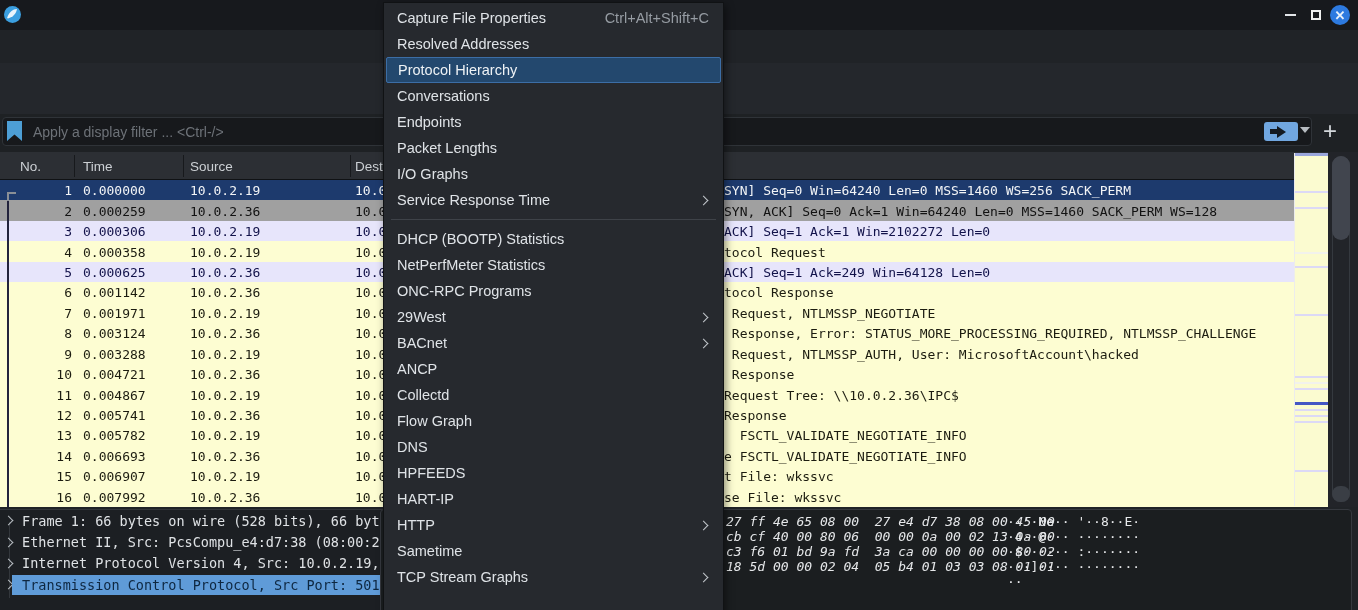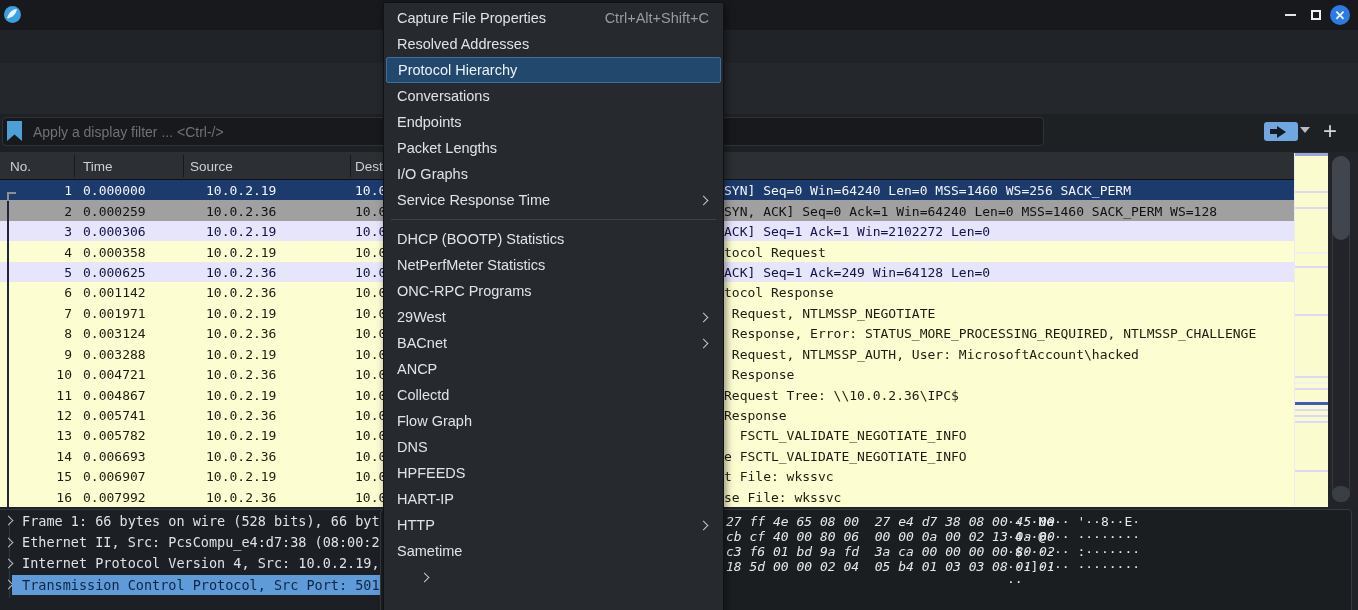--- a/index.html
+++ b/index.html
@@ -42,21 +42,21 @@
   .doc .mark{position:absolute;left:0;top:0;width:100%;height:100%;display:flex;align-items:center;
        justify-content:center;font-weight:bold;}
   .doc .blueband{position:absolute;left:0;top:0;width:100%;height:6px;background:#4d8fd0;}
   .copysq{position:relative;width:20px;height:20px;}
   .copysq .b1{position:absolute;left:0;top:4px;width:13px;height:14px;border:2px solid #e8e8e6;border-radius:2px;}
   .copysq .b2{position:absolute;left:8px;top:0;width:11px;height:12px;background:#e8e8e6;border-radius:2px;}
   .arrow-glyph{color:#c9cdd2;font-size:22px;line-height:1;font-family:"DejaVu Sans",sans-serif;}
 
   
   .filterbar{position:absolute;left:0;top:114px;width:1358px;height:38px;background:#1e2124;}
-  .filter-input{position:absolute;left:2px;top:3px;width:1042px;height:29px;background:#17191c;
+  .filter-input{position:absolute;left:2px;top:3px;width:1310px;height:29px;background:#17191c;
       border:1px solid #2f3338;border-radius:4px;color:#c8ccd0;font-size:14px;
       padding:0 56px 0 30px;outline:none;font-family:"Liberation Sans",sans-serif;}
   .filter-input::placeholder{color:#6d7278;opacity:1;}
   .bookmark{position:absolute;left:7px;top:7px;width:15px;height:20px;background:#4d9fd6;
       clip-path:polygon(0 0,100% 0,100% 100%,50% 68%,0 100%);}
   .apply-btn{position:absolute;left:1264px;top:8px;width:34px;height:19px;background:#71a7e0;
       border-radius:3px;display:flex;align-items:center;justify-content:center;}
   .apply-arrow{width:0;height:0;border-left:9px solid #141a21;border-top:6px solid transparent;
       border-bottom:6px solid transparent;position:relative;}
   .apply-arrow::before{content:"";position:absolute;left:-16px;top:-2.5px;width:8px;height:5px;background:#141a21;}
@@ -70,21 +70,21 @@
   .phead{position:absolute;left:0;top:0;width:1358px;height:28px;background:#2c2f34;
       border-bottom:1px solid #101214;color:#ccd0d4;font-size:13.5px;}
   .phead .hcell{position:absolute;top:0;height:28px;display:flex;align-items:center;}
   .phead .hsep{position:absolute;top:3px;width:1px;height:22px;background:#17191c;}
   .rows{position:absolute;left:0;top:28px;width:1294px;height:327px;overflow:hidden;
       font-family:"DejaVu Sans Mono",monospace;font-size:13px;}
   .prow{position:relative;width:100%;height:20.45px;}
   .prow span{position:absolute;top:50%;transform:translateY(-50%);white-space:pre;}
   .c-no{left:0;width:72px;text-align:right;}
   .c-time{left:83px;}
-  .c-src{left:206px;}
+  .c-src{left:190px;}
   .c-dst{left:355px;}
   .c-info{left:724px;}
   .row-selected{background:#1d3a6d;color:#f2f4f6;}
   .row-gray{background:#a0a0a0;color:#121212;}
   .row-lavender{background:#e7e5fb;color:#12124a;}
   .row-yellow{background:#fdfdd2;color:#1c1c10;}
   .bracket-tick{position:absolute;left:7px;top:40px;width:9px;height:2px;background:#8a8f96;}
   .bracket-tickv{position:absolute;left:7px;top:40px;width:2px;height:9px;background:#8a8f96;}
   .bracket-line{position:absolute;left:7px;top:49px;width:2px;height:306px;background:#23233c;}
 
@@ -231,21 +231,21 @@
     <div class="bookmark"></div>
     <div class="apply-btn">
         <div class="apply-arrow"></div>
       </div>
     <div class="filter-chevron"></div>
     <div class="plus-btn">+</div>
   </div>
 
   <div class="plist">
     <div class="phead">
-      <div class="hcell" style="left:10px">No.</div>
+      <div class="hcell" style="left:20px">No.</div>
       <div class="hcell" style="left:83px">Time</div>
       <div class="hcell" style="left:190px">Source</div>
       <div class="hcell" style="left:355px">Dest</div>
       <div class="hsep" style="left:74px"></div>
       <div class="hsep" style="left:183px"></div>
       <div class="hsep" style="left:350px"></div>
     </div>
     <div class="rows">
 
         <div class="prow row-selected">
@@ -587,19 +587,20 @@
         </div>
 
 
         <div class="menu-item">
           <span class="lbl">Sametime</span>
           <span class="sc"></span>
 
         </div>
 
         <div class="menu-item">
+          <span class="lbl">TCP Stream Graphs</span>
           <span class="sc"></span>
           <span class="sub"></span>
         </div>
       </div>
   </div>
 
 </div>
 
 </body></html>

